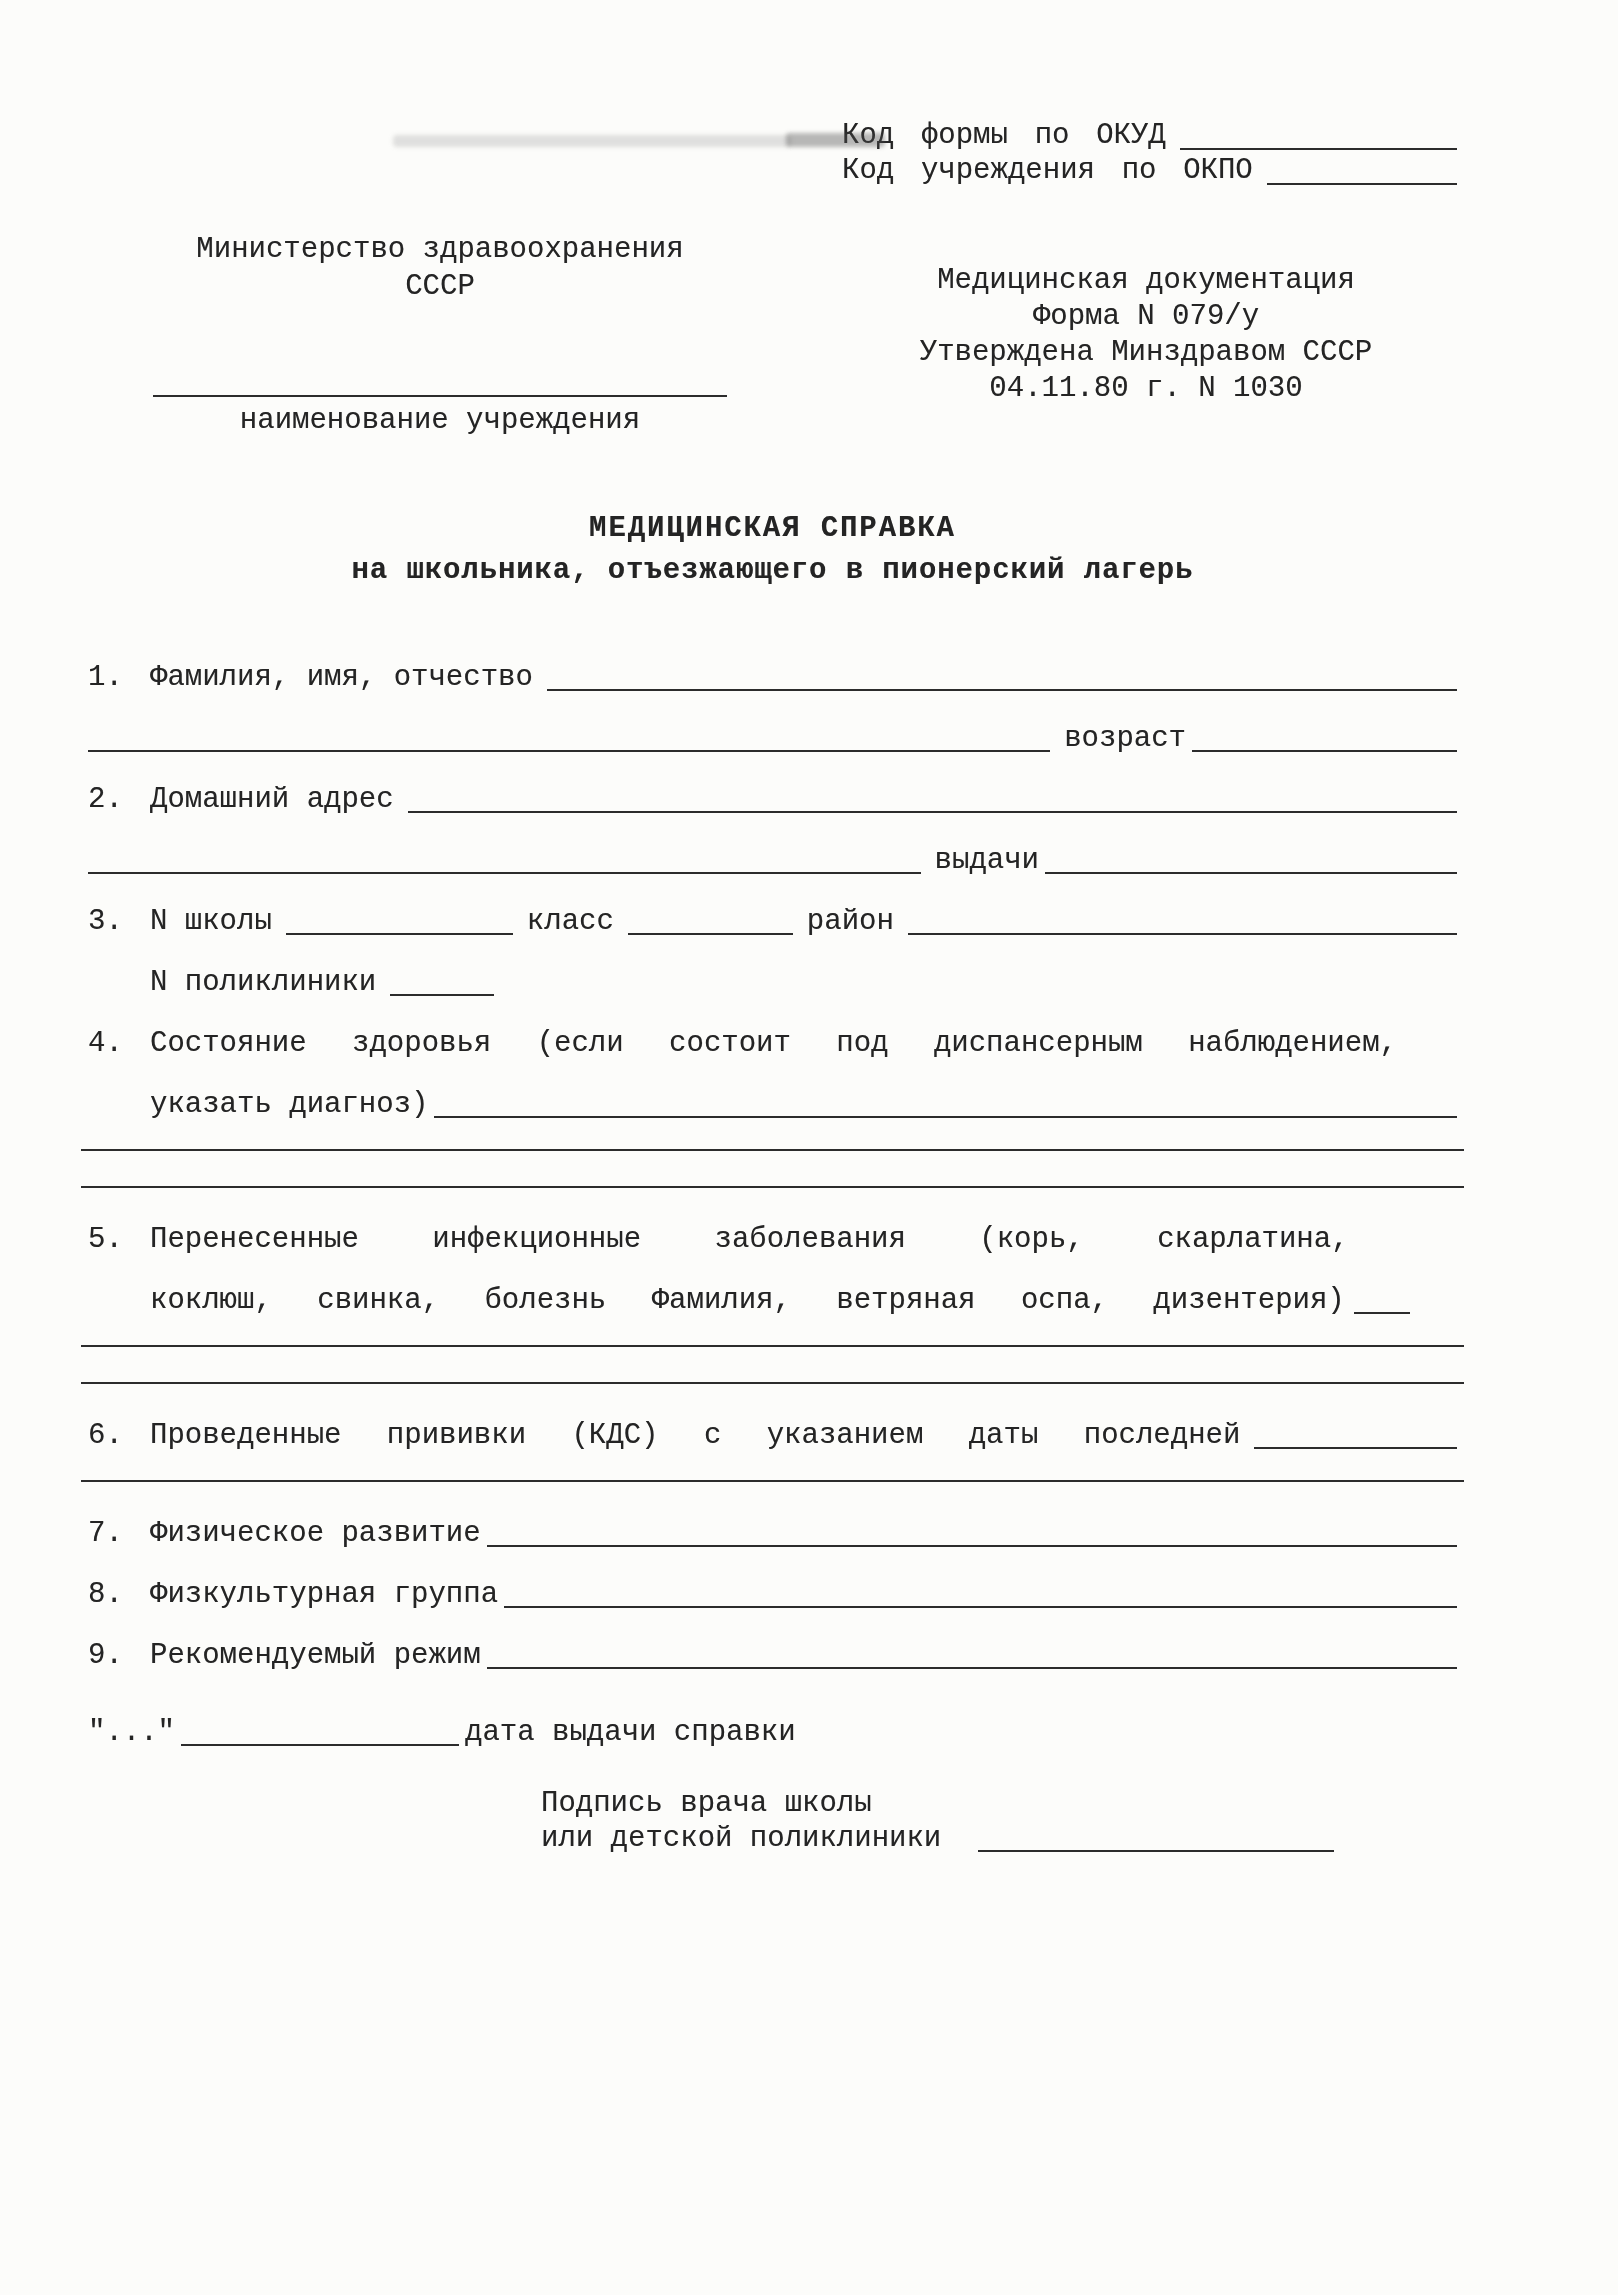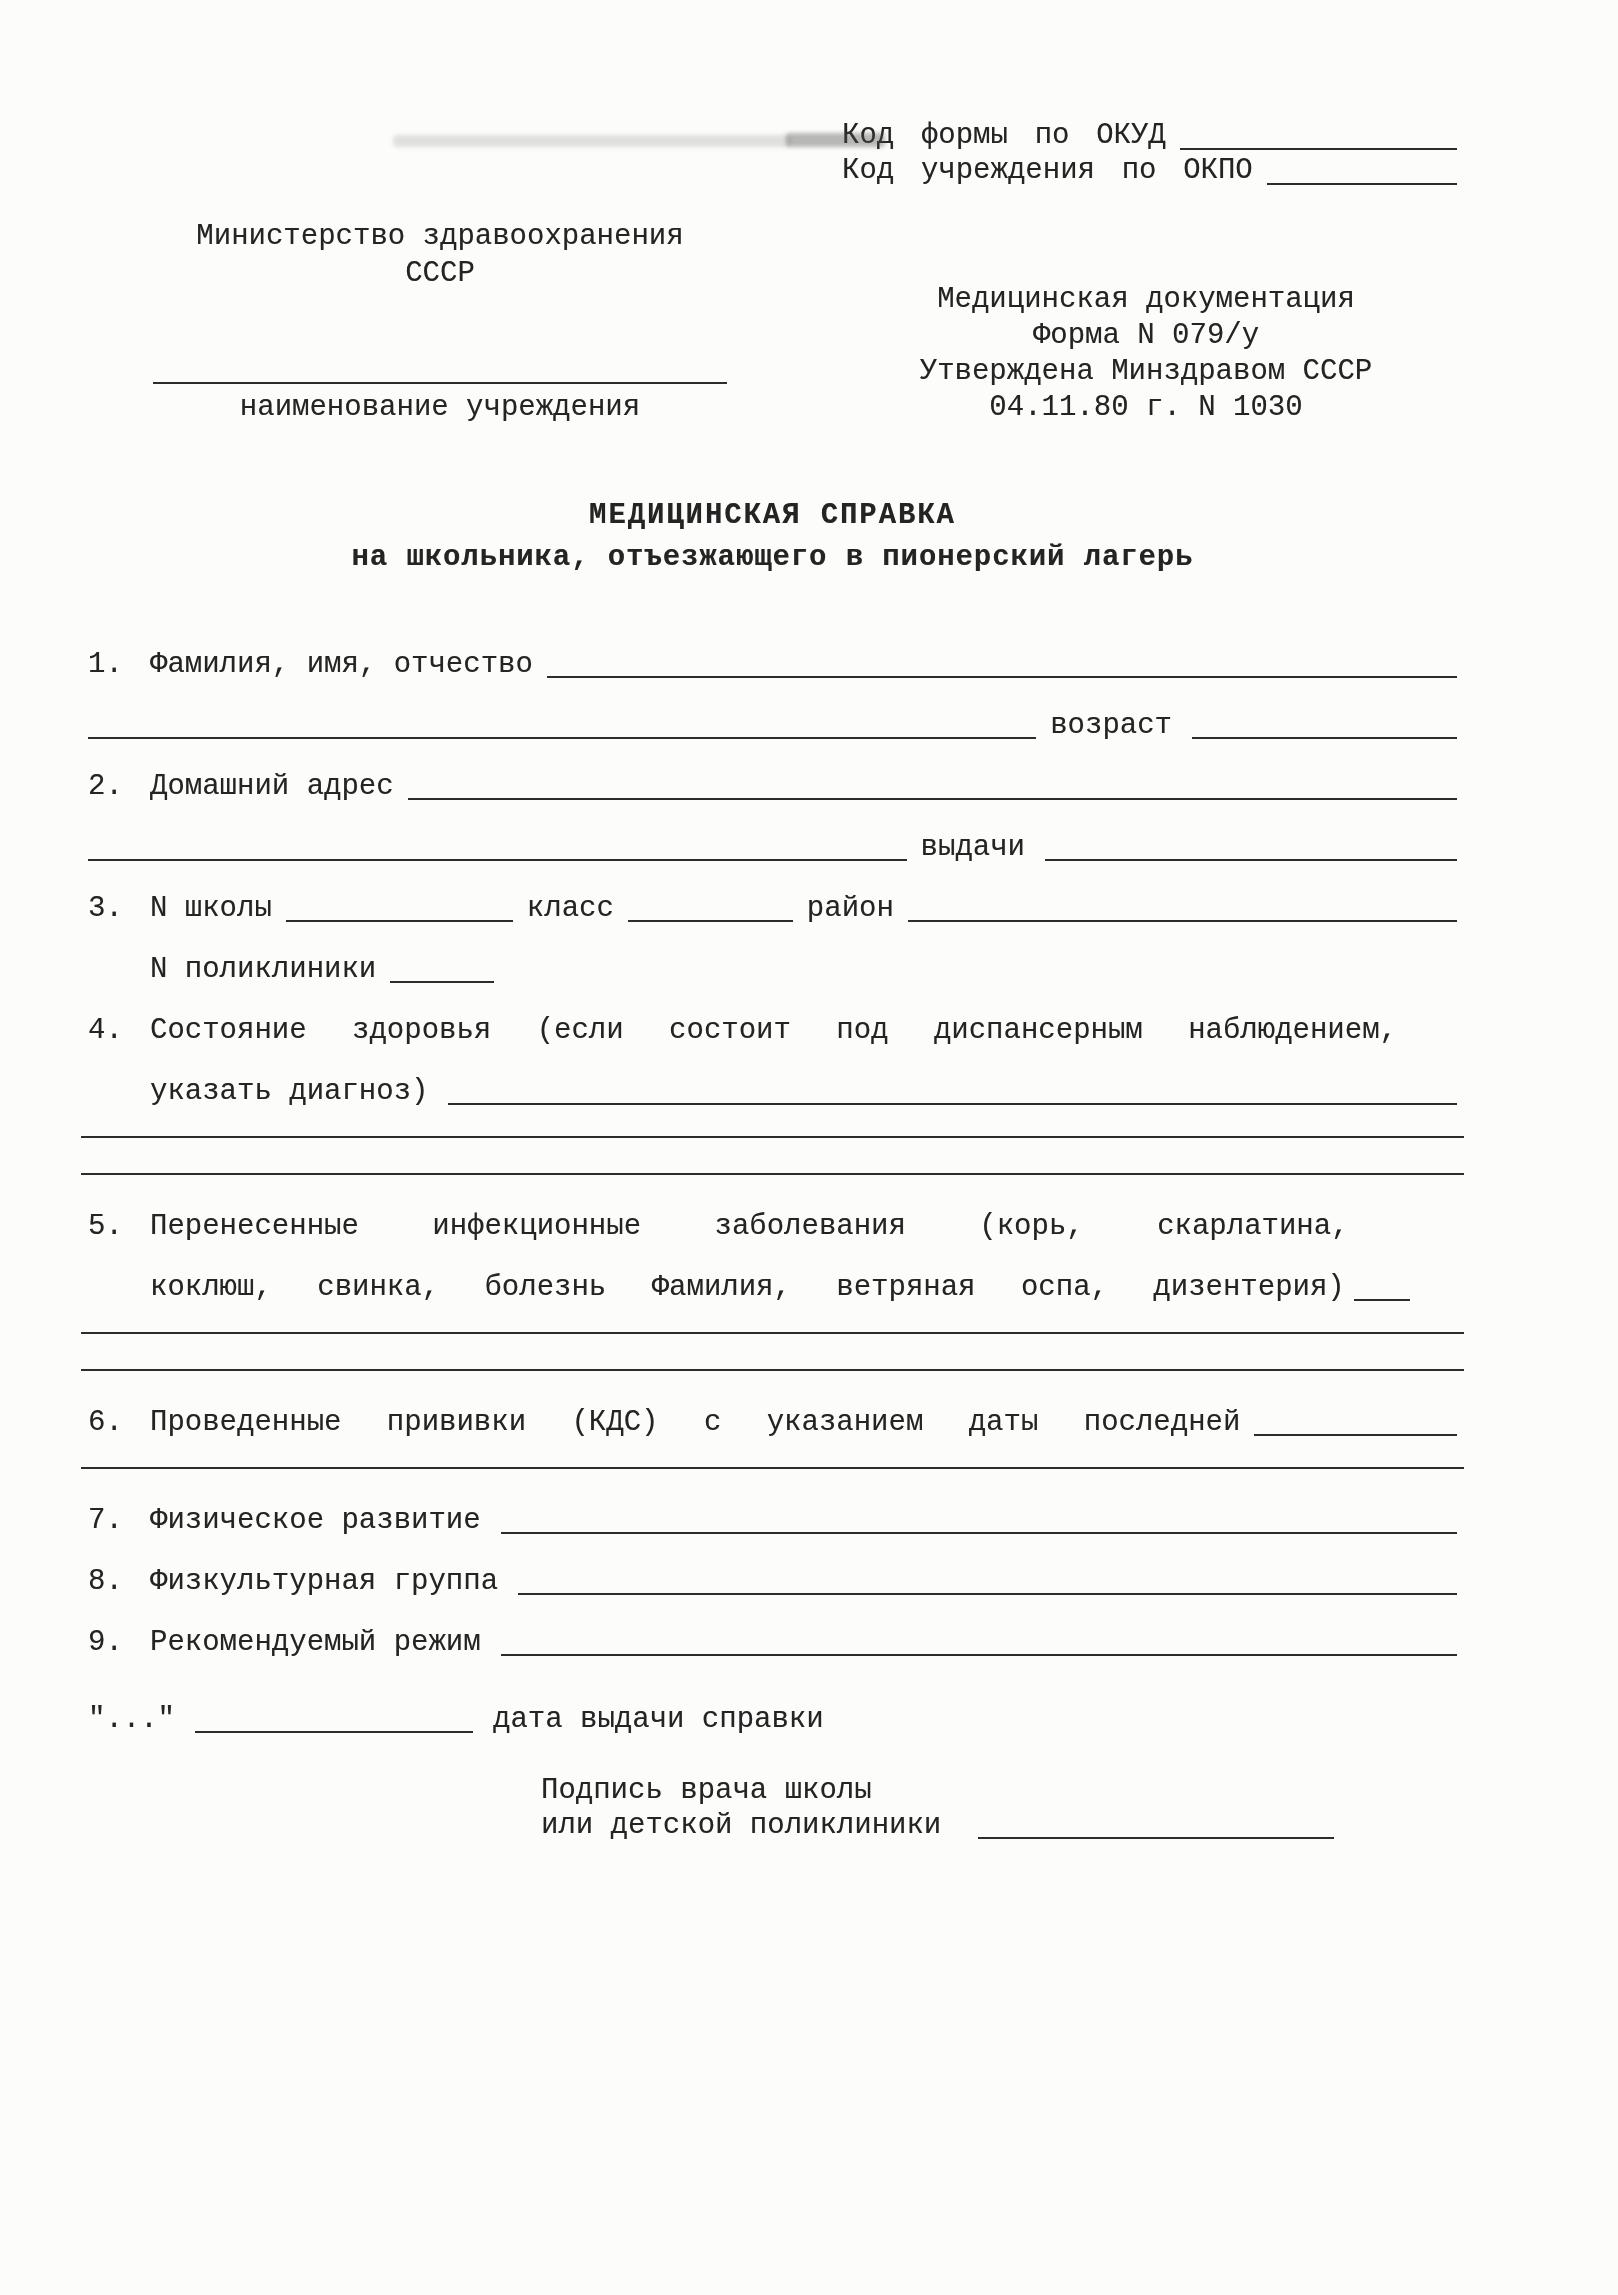--- a/index.html
+++ b/index.html
@@ -15,29 +15,29 @@
     overflow:hidden;
     text-shadow:0.2px 0.2px 0 rgba(45,45,45,.35);
   }
   .line{display:flex;align-items:baseline;line-height:33px;margin-bottom:28px;white-space:pre;}
   .num{flex:0 0 62px;}
   .ind{margin-left:62px;}
   .b{display:inline-block;border-bottom:2.3px solid #2c2c2c;position:relative;top:6.5px;height:0;}
   .grow{flex:1 1 auto;}
   .w600{width:278px}.w572{width:265px}.w890{width:412px}.w490{width:227px}
   .w357{width:165px}.w225{width:104px}.w120{width:56px}.w770{width:356px}
-  .g20{margin-left:9.3px}.g30{margin-left:14px}.g40{margin-left:20px}.g80{margin-left:37px}
+  .g20{margin-left:9.3px}.g30{margin-left:14px}.g40{margin-left:6px}.g80{margin-left:37px}
   .rule{height:0;border-bottom:2.3px solid #2c2c2c;margin:23px -7px 35px -7px;}
   .ws60{word-spacing:28px;}
   .ws120{word-spacing:56px;}
   
   .codes{margin-top:118px;margin-left:auto;width:615px;word-spacing:9.3px;}
   .codes .line{line-height:35px;margin-bottom:0;}
   
-  .cols{display:flex;justify-content:space-between;margin-top:30px;align-items:flex-end;}
+  .cols{display:flex;justify-content:space-between;margin-top:43px;align-items:center;}
   .col-left{width:574px;margin-left:65px;text-align:center;line-height:37px;}
   .col-right{width:622px;text-align:center;line-height:36px;}
   .inst-rule{border-bottom:2.3px solid #2c2c2c;height:0;margin-top:90px;}
   .inst-caption{margin-top:4.6px;}
   
   .title{margin-top:69px;text-align:center;font-weight:bold;line-height:42px;}
   .title .t1{letter-spacing:1.9px;}
   .title .t2{letter-spacing:0.9px;}
   .items{margin-top:69px;}
   .footer-date{margin-top:44px;}

